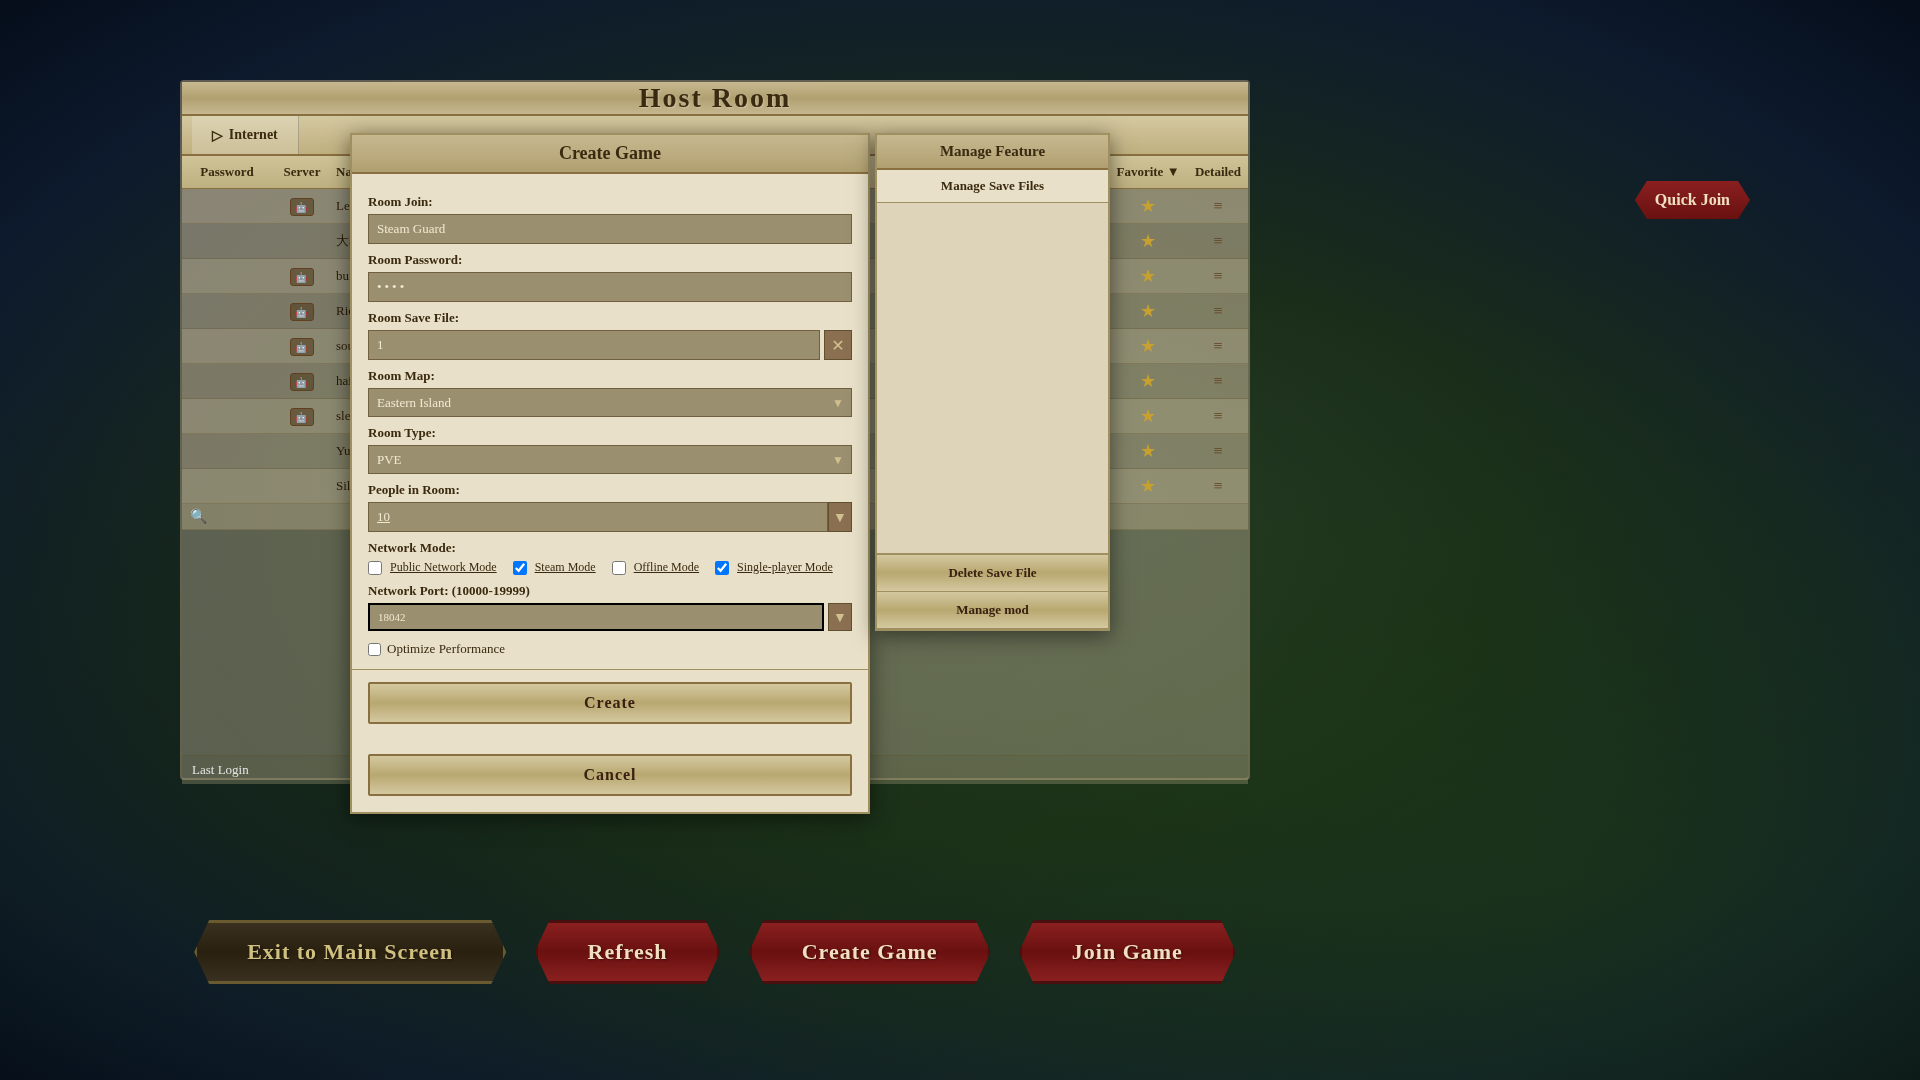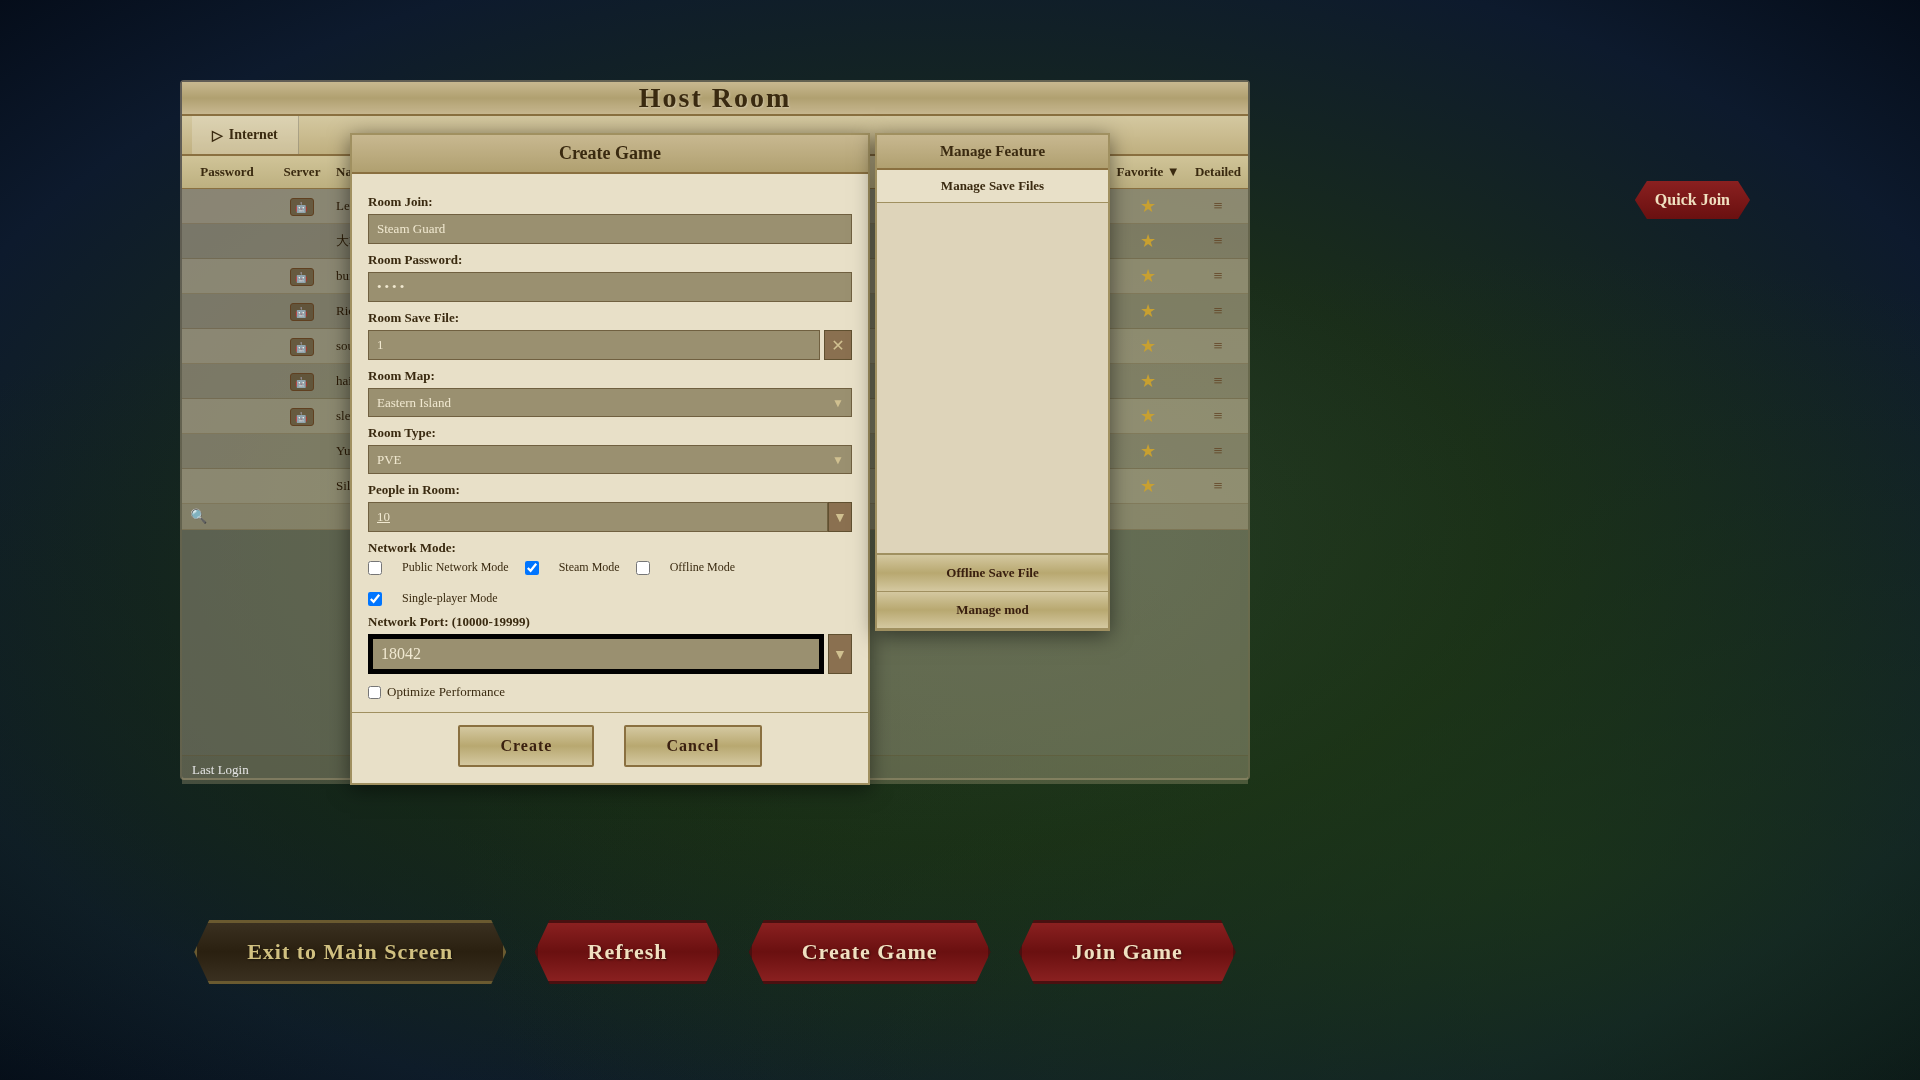--- a/index.html
+++ b/index.html
@@ -281,40 +281,41 @@
     .network-mode-row {
       display: flex;
       gap: 16px;
       align-items: center;
       flex-wrap: wrap;
       margin-top: 4px;
     }
     .checkbox-label {
       display: flex;
       align-items: center;
-      gap: 20px;
+      gap: 8px;
       font-size: 12px;
       color: #3a2a10;
       cursor: pointer;
+      text-decoration: underline;
     }
     .checkbox-label input[type="checkbox"] {
       width: 14px;
       height: 14px;
       cursor: pointer;
     }
     .port-wrapper {
       display: flex;
       gap: 4px;
     }
     .port-input {
       flex: 1;
       background: #9a9070;
-      border: 5px solid #000000;
+      border: 2px solid #000000;
       padding: 6px 8px;
-      font-size: 16px;
+      font-size: 11px;
       color: #f0e8d0;
       font-family: Georgia, serif;
       outline: none;
     }
     .port-btn {
       width: 24px;
       background: #8a7050;
       border: 1px solid #605030;
       color: #d0c090;
       font-size: 14px;
@@ -330,20 +331,21 @@
       margin-top: 10px;
       font-size: 13px;
       color: #3a2a10;
     }
     .dialog-footer {
       display: flex;
       justify-content: center;
       gap: 30px;
       padding: 12px 16px 16px;
       border-top: 1px solid #a09060;
+      flex-direction: column;
     }
     .dialog-btn {
       padding: 10px 40px;
       background: linear-gradient(to bottom, #d4c8a0, #b8a870, #d4c8a0);
       border: 2px solid #8a7040;
       font-size: 16px;
       color: #3a2010;
       font-family: Georgia, serif;
       font-weight: bold;
       cursor: pointer;
@@ -651,21 +653,21 @@
     <button class="dialog-btn">Create</button>
     <button class="dialog-btn">Cancel</button>
   </div>
 </div>
 
 <div class="manage-panel">
   <div class="manage-title">Manage Feature</div>
   <div class="manage-section-title">Manage Save Files</div>
   <div class="manage-content"></div>
   <div class="manage-footer">
-    <button class="manage-btn">Offline Save File</button>
+    <button class="manage-btn">Delete Save File</button>
     <button class="manage-btn">Manage mod</button>
   </div>
 </div>
 
 <div class="bottom-buttons">
   <button class="bottom-btn bottom-btn-outline">Exit to Main Screen</button>
   <button class="bottom-btn">Refresh</button>
   <button class="bottom-btn">Create Game</button>
   <button class="bottom-btn">Join Game</button>
 </div>

